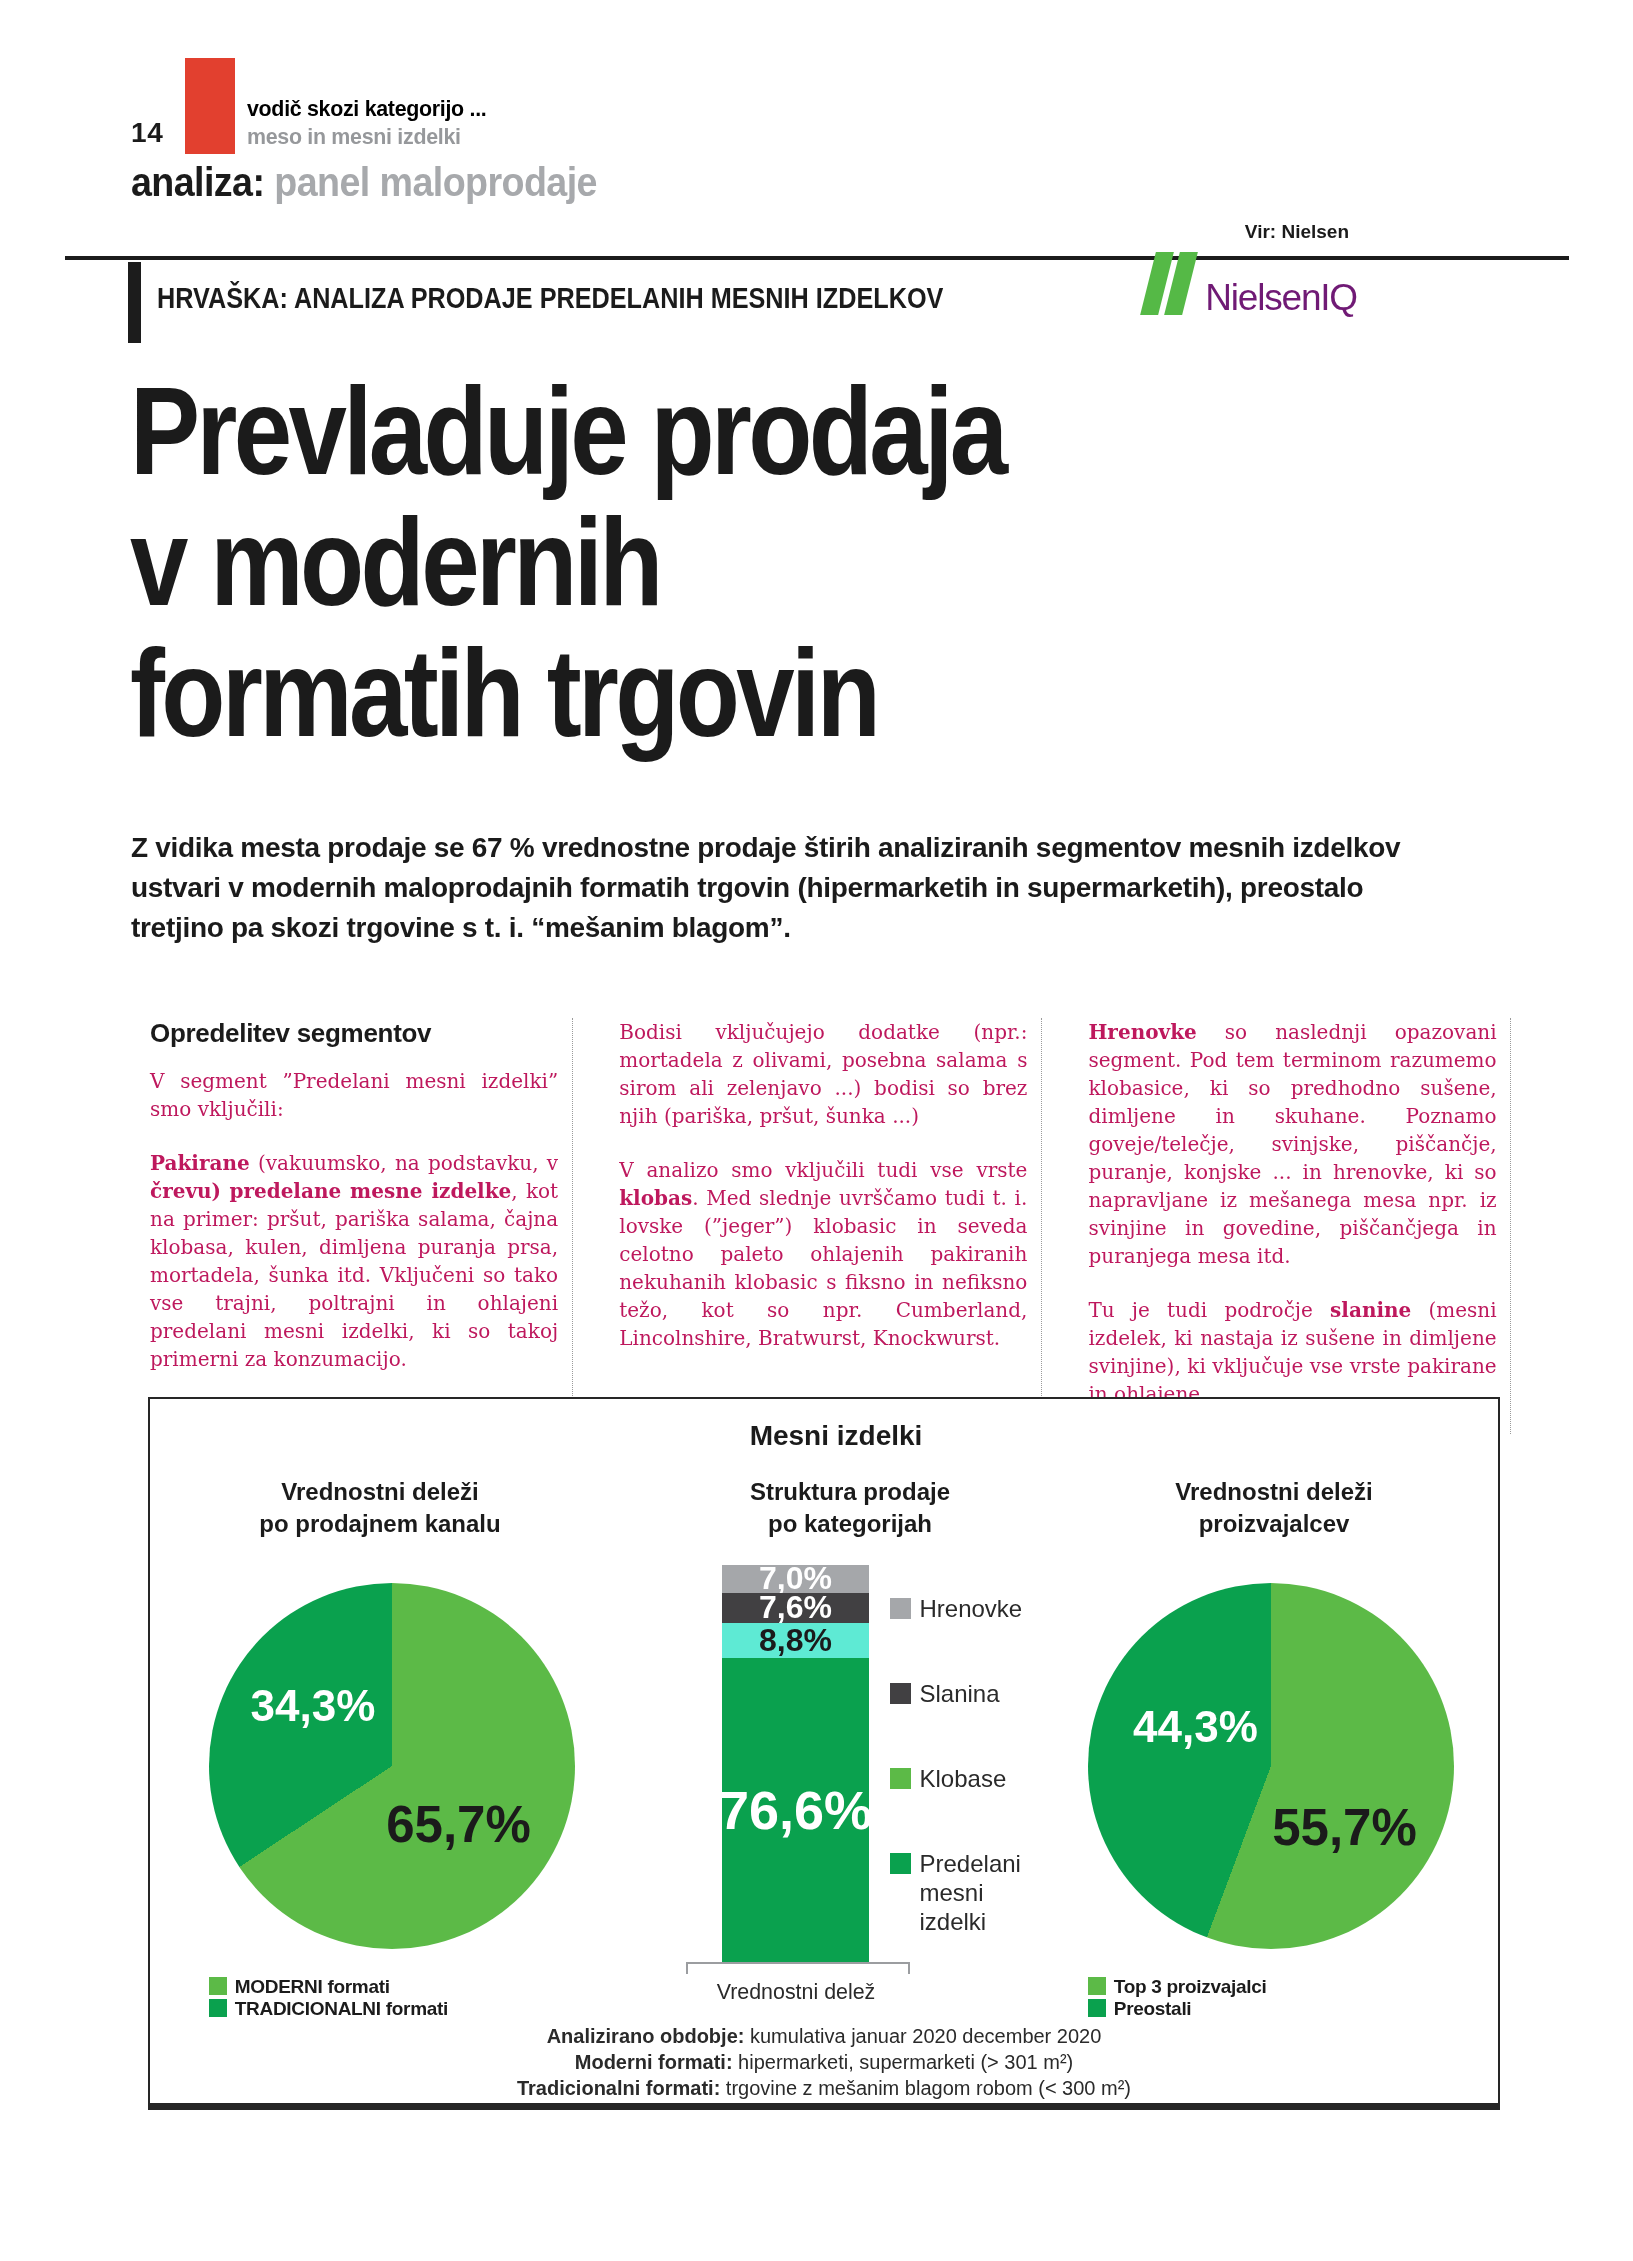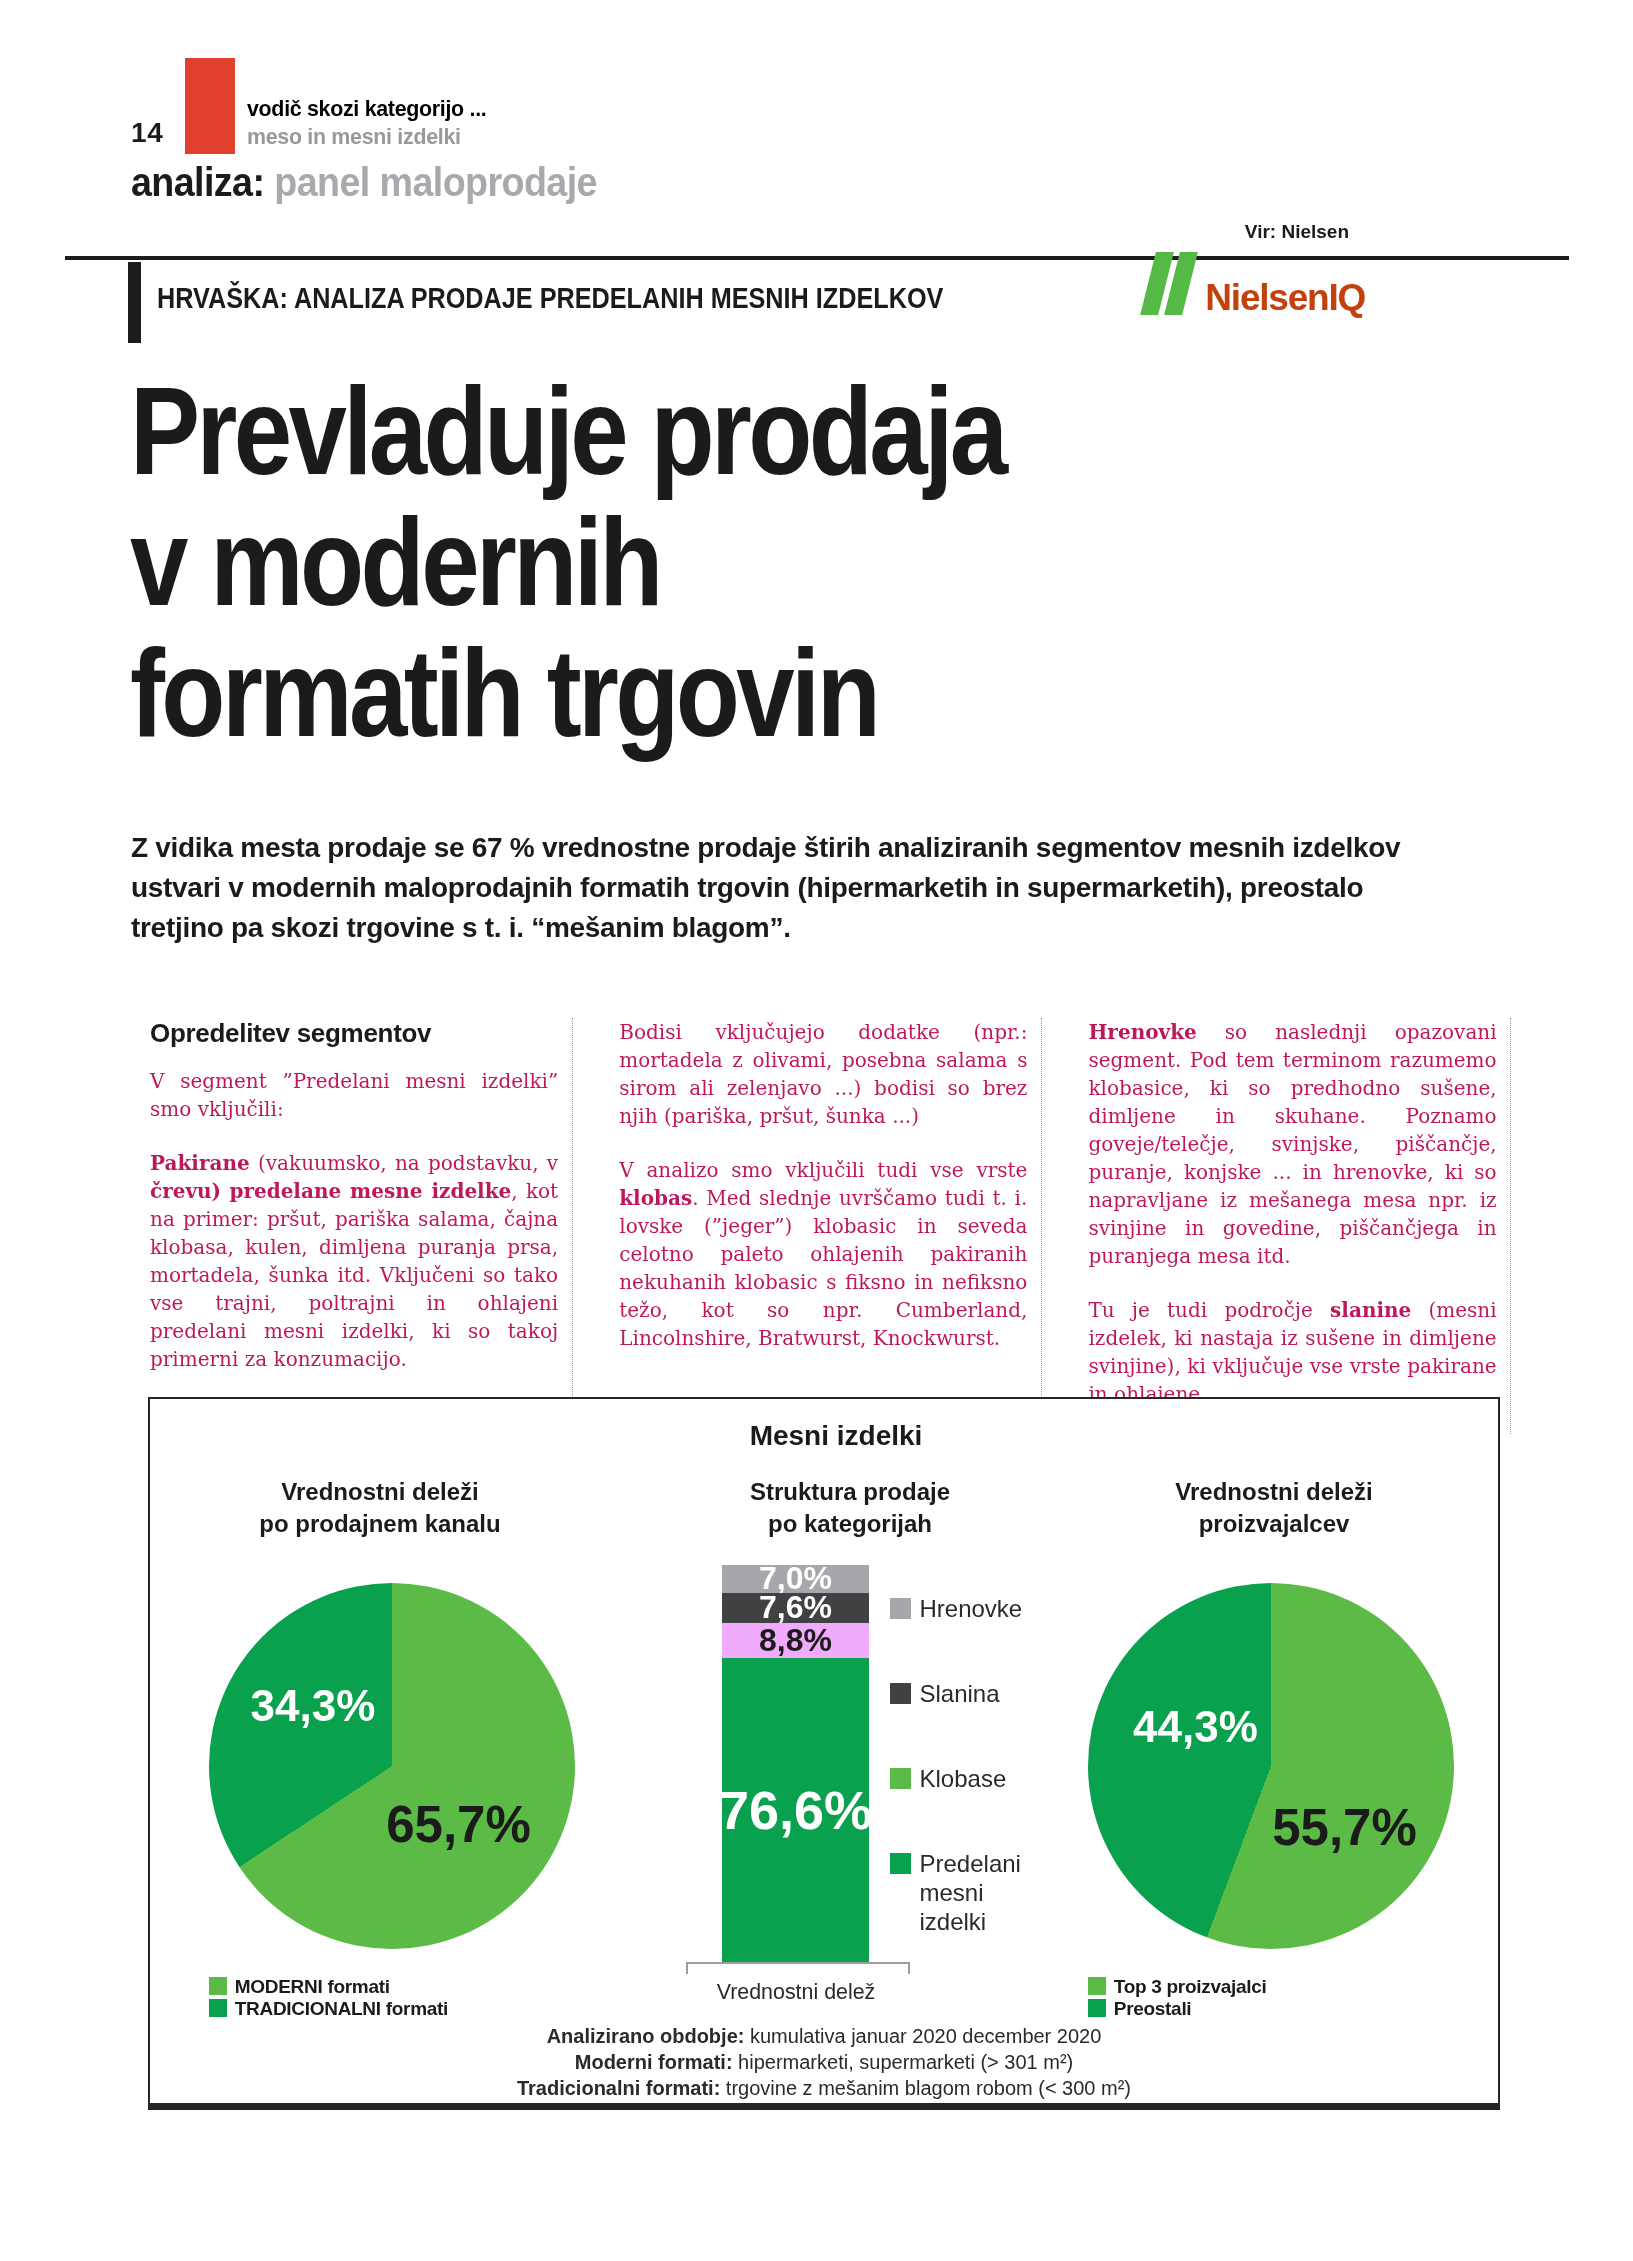--- a/index.html
+++ b/index.html
@@ -18,21 +18,21 @@
   .section-heading .sec-gray{color:#A7A9AC;}
   .source-credit{left:1038px;top:221px;width:311px;text-align:right;font-size:19px;font-weight:700;}
   .rule{left:65px;top:256px;width:1504px;height:4.3px;background:#1c1c1c;}
   .kicker-bar{left:128px;top:262px;width:13px;height:81px;background:#1c1c1c;}
   .article-kicker{left:157px;top:282px;font-size:29px;font-weight:800;letter-spacing:0;
                   transform:scaleX(.87);transform-origin:left top;white-space:nowrap;}
   
   .niq-logo{left:1148px;top:252px;display:flex;align-items:flex-end;}
   .niq-marks{display:flex;margin-right:8.5px;}
   .niq-mark{width:18.3px;height:63px;background:#55B946;transform:skewX(-14deg);margin-right:6.1px;}
-  .niq-text{font-size:37px;font-weight:700;letter-spacing:-1.2px;color:#c2410c;line-height:35px;}
+  .niq-text{font-size:37px;font-weight:400;letter-spacing:-1.2px;color:#701a75;line-height:35px;}
 
   
   .article-title{left:130px;top:365px;font-size:125px;line-height:131px;font-weight:800;
                  letter-spacing:-4.3px;transform:scaleX(.84);transform-origin:left top;white-space:nowrap;}
   .article-lede{left:131px;top:828px;width:1313px;font-size:28px;line-height:40px;font-weight:700;
                 letter-spacing:-0.3px;}
 
   
   .body-columns{left:150px;top:1018px;width:1361px;display:flex;gap:32px;}
   .col{width:421px;padding-right:13.4px;border-right:1.8px dotted #9a9a9a;}
@@ -159,21 +159,21 @@
         </div>
       </div>
 
     <div class="abs stack">
         <div class="seg" style="height: 7%; background: rgb(165, 167, 170);">
           <span class="seg-label" style="color: rgb(255, 255, 255); font-size: 32px;">7,0%</span>
         </div>
         <div class="seg" style="height: 7.6%; background: rgb(65, 64, 66);">
           <span class="seg-label" style="color: rgb(255, 255, 255); font-size: 32px;">7,6%</span>
         </div>
-        <div class="seg" style="height: 8.8%; background: #f0abfc;">
+        <div class="seg" style="height: 8.8%; background: #5eead4;">
           <span class="seg-label" style="color: rgb(27, 27, 27); font-size: 32px;">8,8%</span>
         </div>
         <div class="seg" style="height: 76.6%; background: rgb(10, 161, 78);">
           <span class="seg-label" style="color: rgb(255, 255, 255); font-size: 54px;">76,6%</span>
         </div>
       </div>
     <div class="abs axis-bracket"></div>
     <div class="abs axis-label">Vrednostni delež</div>
     <div class="abs legend legend-mid">
         <div class="legend-item">

